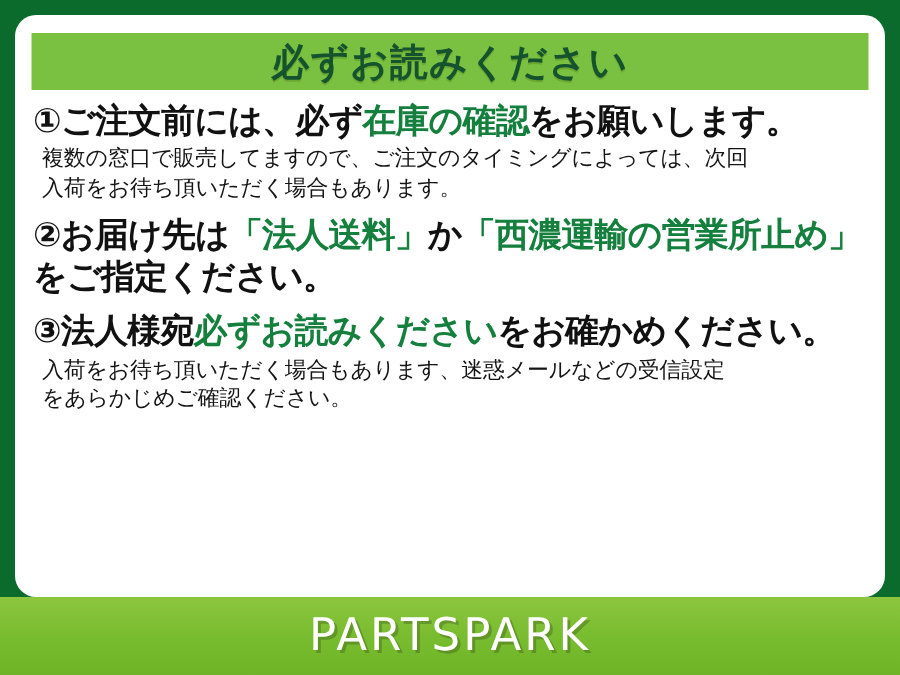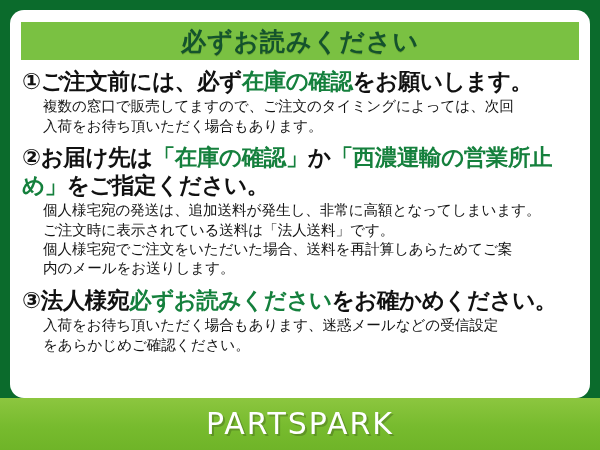--- a/index.html
+++ b/index.html
@@ -78,21 +78,21 @@
 
   .hl {
     color: #15803d;
   }
 
   .item-sub {
     font-size: 14.6px;
     color: #141414;
     line-height: 1.33;
     letter-spacing: -0.1px;
-    margin-left: 21px;
+    margin-left: 6px;
     margin-top: 1px;
     white-space: nowrap;
   }
 
   .item-sub div {
     white-space: nowrap;
   }
 
   #item-1 { margin-top: 2px; }
   #item-2 { margin-top: 9px; }
@@ -138,27 +138,21 @@
           <span>①</span><span>ご注文前には、必ず</span><span class="hl">在庫の確認</span><span>をお願いします。</span>
         </div>
         <div class="item-sub">
           <div>複数の窓口で販売してますので、ご注文のタイミングによっては、次回</div>
           <div>入荷をお待ち頂いただく場合もあります。</div>
         </div>
       </div>
 
       <div class="item" id="item-2">
         <div class="item-head wrap2">
-          <span>②</span><span>お届け先は</span><span class="hl">「在庫の確認」</span><span>か</span><span class="hl">「西濃運輸の営業所止め」</span><span>をご指定ください。</span>
-        </div>
-        <div class="item-sub">
-          <div>個人様宅宛の発送は、追加送料が発生し、非常に高額となってしまいます。</div>
-          <div>ご注文時に表示されている送料は「法人送料」です。</div>
-          <div>個人様宅宛でご注文をいただいた場合、送料を再計算しあらためてご案</div>
-          <div>内のメールをお送りします。</div>
+          <span>②</span><span>お届け先は</span><span class="hl">「法人送料」</span><span>か</span><span class="hl">「西濃運輸の営業所止め」</span><span>をご指定ください。</span>
         </div>
       </div>
 
       <div class="item" id="item-3">
         <div class="item-head">
           <span>③</span><span>法人様宛</span><span class="hl">必ずお読みください</span><span>をお確かめください。</span>
         </div>
         <div class="item-sub">
           <div>入荷をお待ち頂いただく場合もあります、迷惑メールなどの受信設定</div>
           <div>をあらかじめご確認ください。</div>

